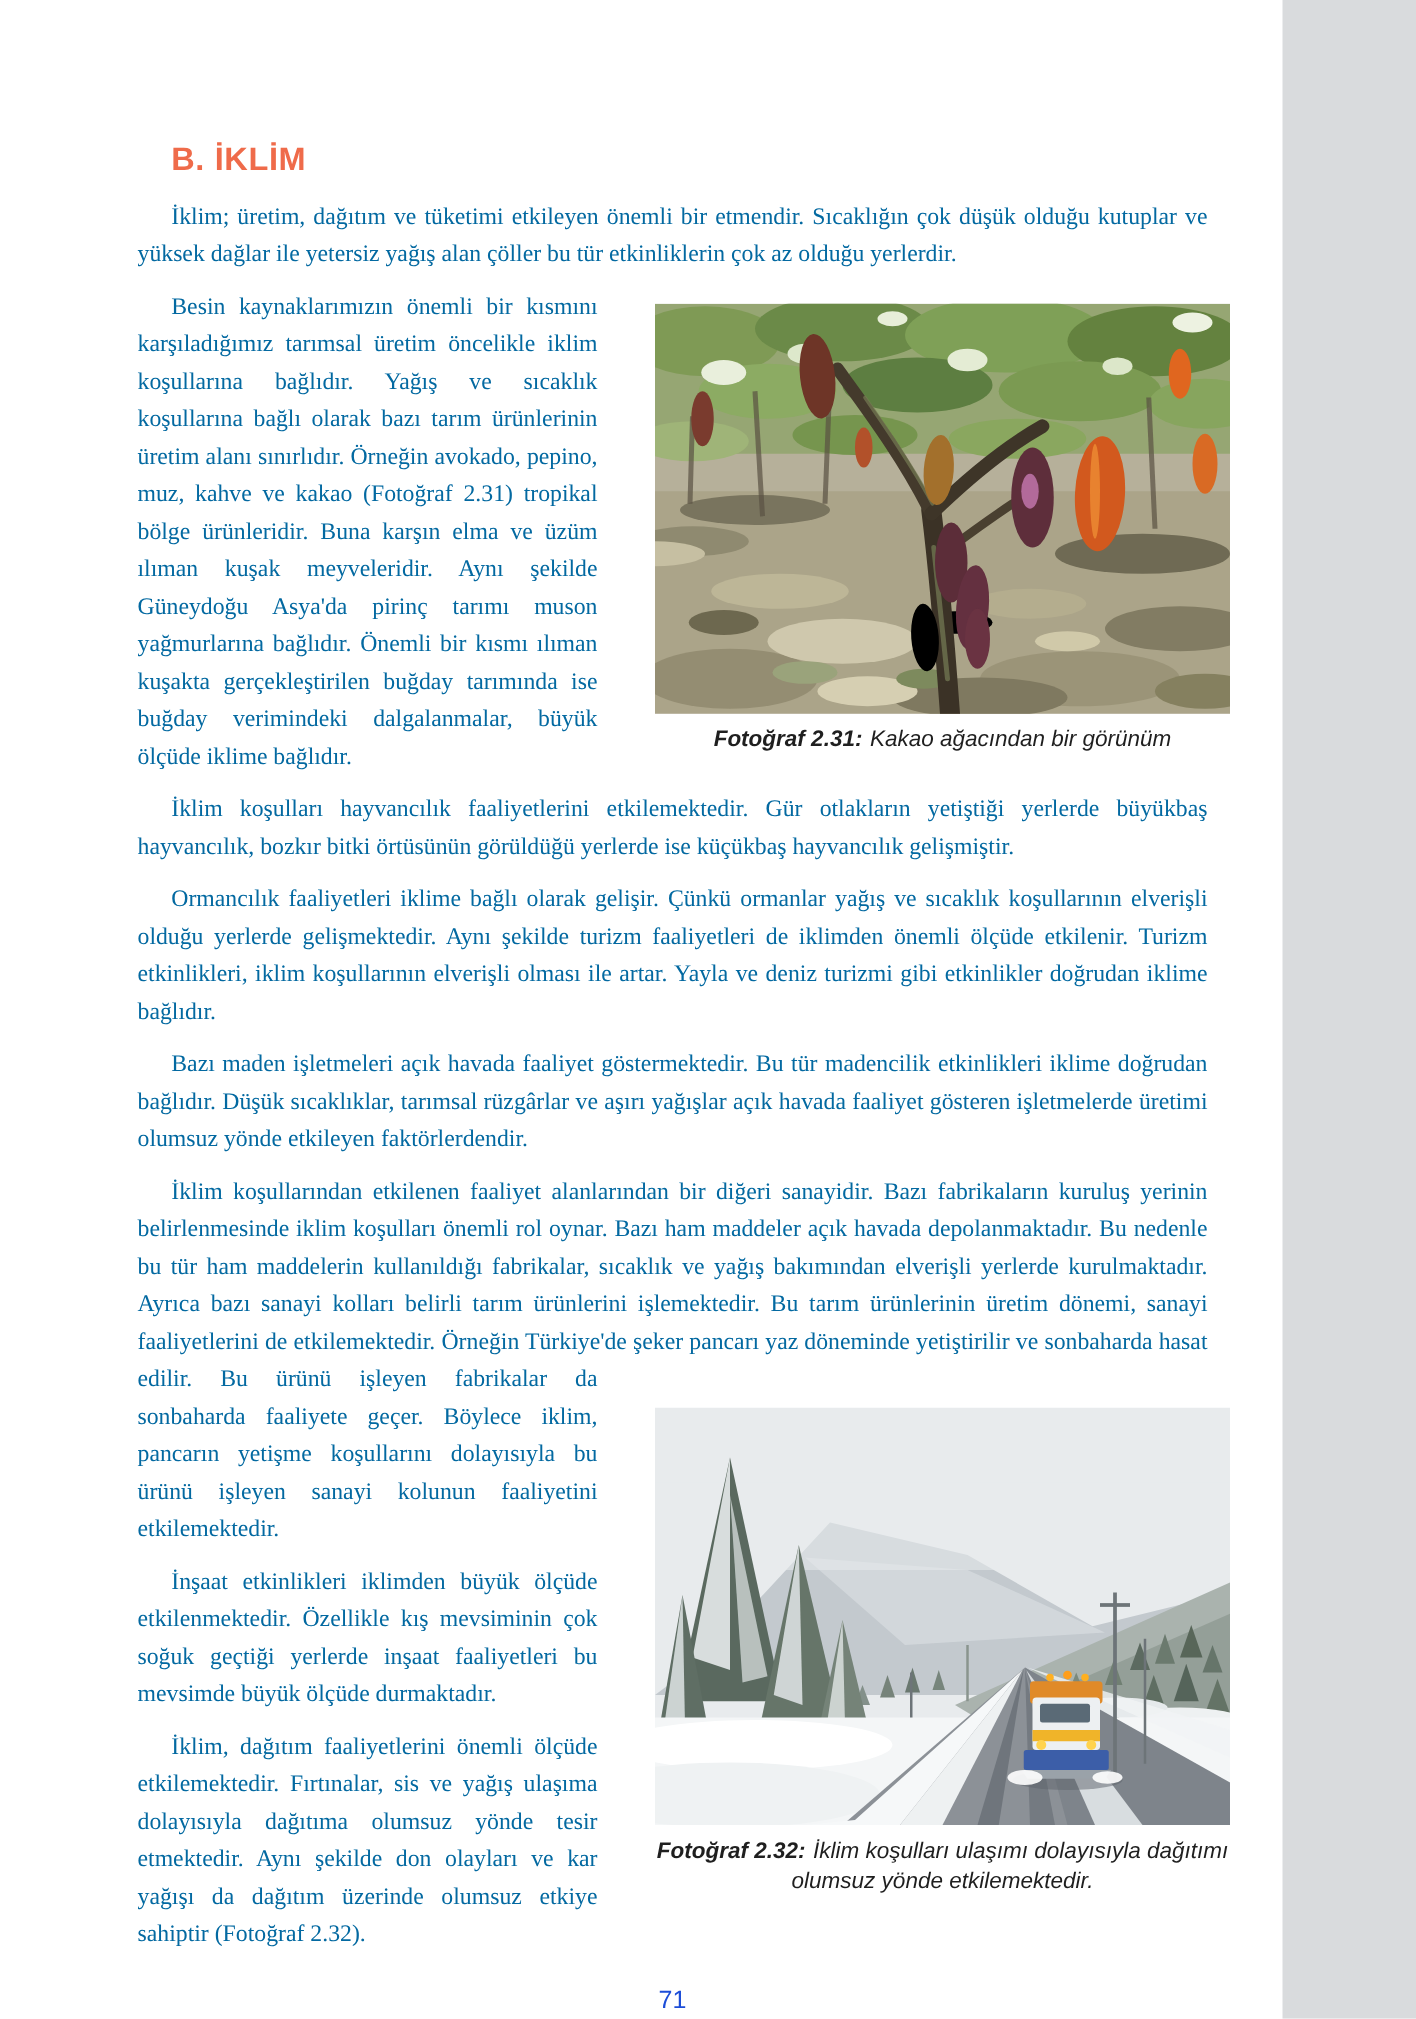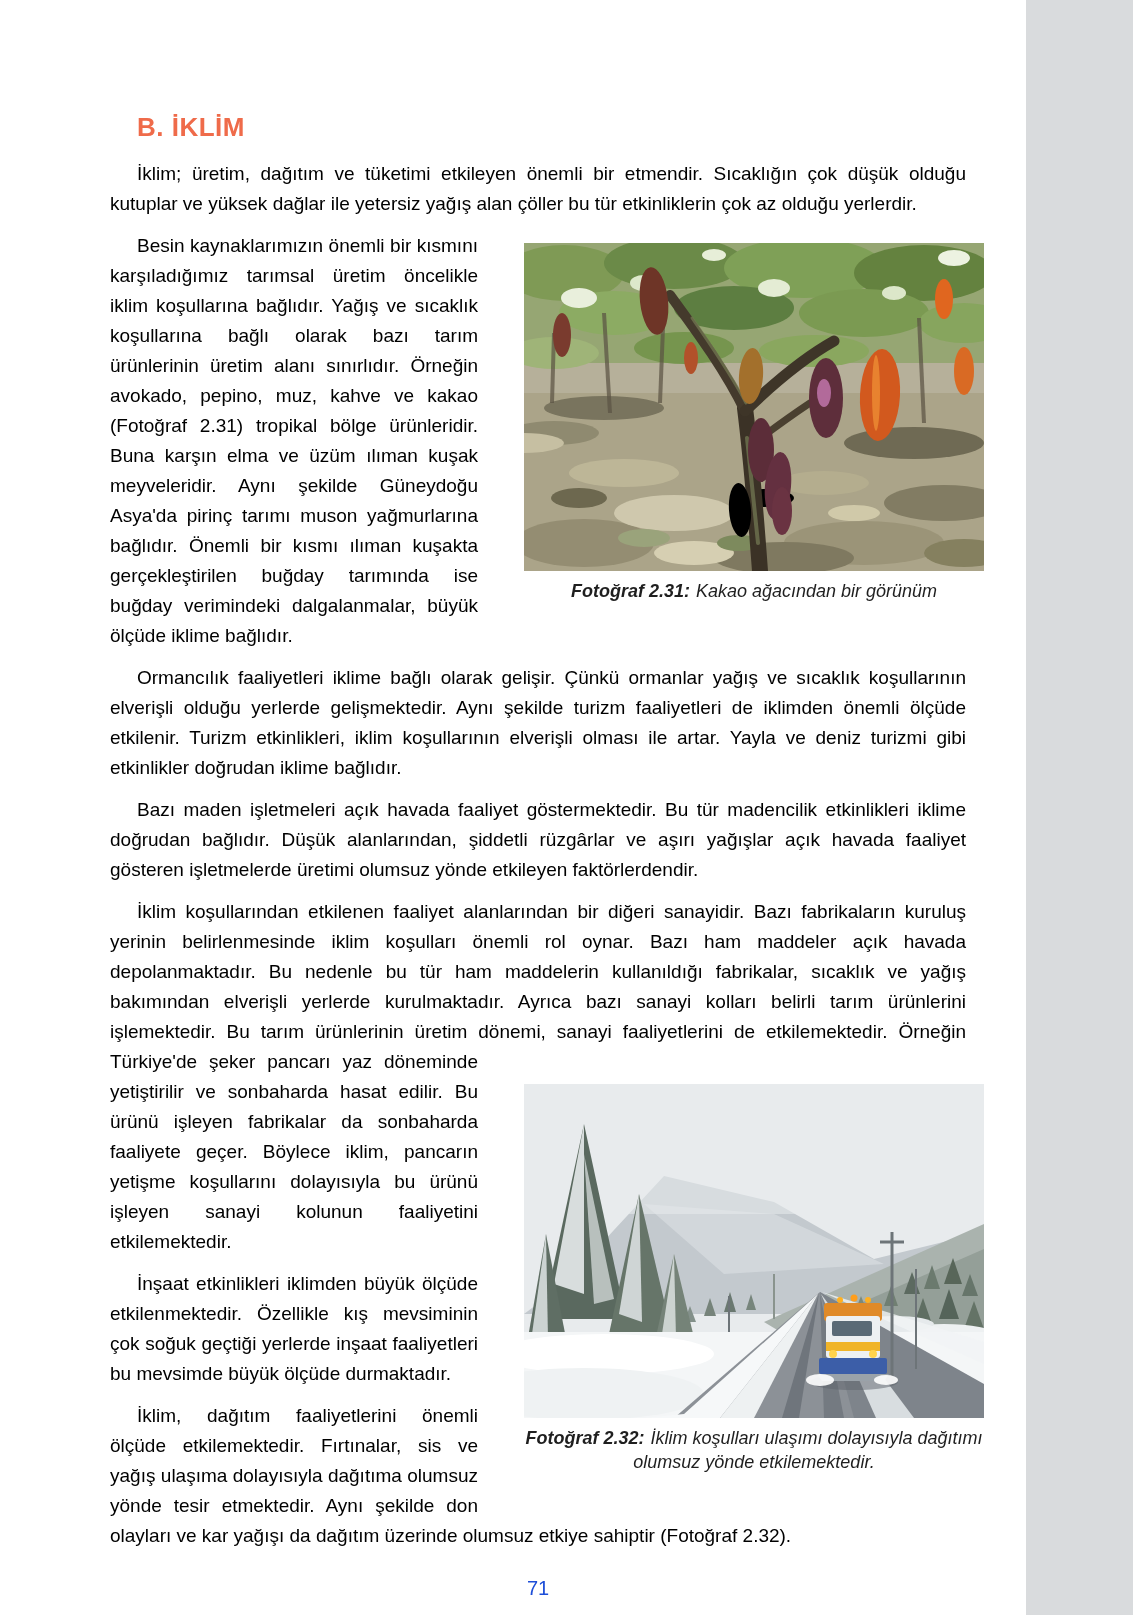--- a/index.html
+++ b/index.html
@@ -27,21 +27,22 @@
     font-weight:bold;
     color:#ef6b4a;
     letter-spacing:0.5px;
   }
   p.body-text{
     margin:0 0 12px 0;
     font-size:19px;
     line-height:30px;
     text-align:justify;
     text-indent:27px;
-    color:#000000;
+    color:#0369a1;
+    font-family:Liberation Serif, serif;
   }
   .float-spacer{
     float:right;clear:right;
     width:0;height:175px;
   }
   figure.fig-float{
     float:right;clear:right;
     width:460px;
     margin:0 -30px 14px 34px;
     padding:12px;
@@ -165,24 +166,25 @@
           <ellipse cx="167" cy="115" rx="7" ry="16" fill="#b2512a"></ellipse>
         </g>
       </svg>
       <figcaption class="caption">
         <span class="cap-label">Fotoğraf 2.31:</span><span>Kakao ağacından bir görünüm</span>
       </figcaption>
     </figure>
 
     <p class="body-text">Besin kaynaklarımızın önemli bir kısmını karşıladığımız tarımsal üretim öncelikle iklim koşullarına bağlıdır. Yağış ve sıcaklık koşullarına bağlı olarak bazı tarım ürünlerinin üretim alanı sınırlıdır. Örneğin avokado, pepino, muz, kahve ve kakao (Fotoğraf 2.31) tropikal bölge ürünleridir. Buna karşın elma ve üzüm ılıman kuşak meyveleridir. Aynı şekilde Güneydoğu Asya'da pirinç tarımı muson yağmurlarına bağlıdır. Önemli bir kısmı ılıman kuşakta gerçekleştirilen buğday tarımında ise buğday verimindeki dalgalanmalar, büyük ölçüde iklime bağlıdır.</p>
 
+    <p class="body-text">İklim koşulları hayvancılık faaliyetlerini etkilemektedir. Gür otlakların yetiştiği yerlerde büyükbaş hayvancılık, bozkır bitki örtüsünün görüldüğü yerlerde ise küçükbaş hayvancılık gelişmiştir.</p>
 
     <p class="body-text">Ormancılık faaliyetleri iklime bağlı olarak gelişir. Çünkü ormanlar yağış ve sıcaklık koşullarının elverişli olduğu yerlerde gelişmektedir. Aynı şekilde turizm faaliyetleri de iklimden önemli ölçüde etkilenir. Turizm etkinlikleri, iklim koşullarının elverişli olması ile artar. Yayla ve deniz turizmi gibi etkinlikler doğrudan iklime bağlıdır.</p>
 
-    <p class="body-text">Bazı maden işletmeleri açık havada faaliyet göstermektedir. Bu tür madencilik etkinlikleri iklime doğrudan bağlıdır. Düşük alanlarından, şiddetli rüzgârlar ve aşırı yağışlar açık havada faaliyet gösteren işletmelerde üretimi olumsuz yönde etkileyen faktörlerdendir.</p>
+    <p class="body-text">Bazı maden işletmeleri açık havada faaliyet göstermektedir. Bu tür madencilik etkinlikleri iklime doğrudan bağlıdır. Düşük sıcaklıklar, tarımsal rüzgârlar ve aşırı yağışlar açık havada faaliyet gösteren işletmelerde üretimi olumsuz yönde etkileyen faktörlerdendir.</p>
 
     <div class="float-spacer"></div>
 
     <figure class="fig-float">
       <svg class="photo" viewBox="0 0 460 334" width="460" height="334" role="img">
 
         <rect x="0" y="0" width="460" height="334" fill="#e8ebed"></rect>
 
         <g>
           <path d="M40,200 L140,92 L250,118 L350,175 L460,148 L460,230 L0,230 Z" fill="#c3c9ce"></path>

